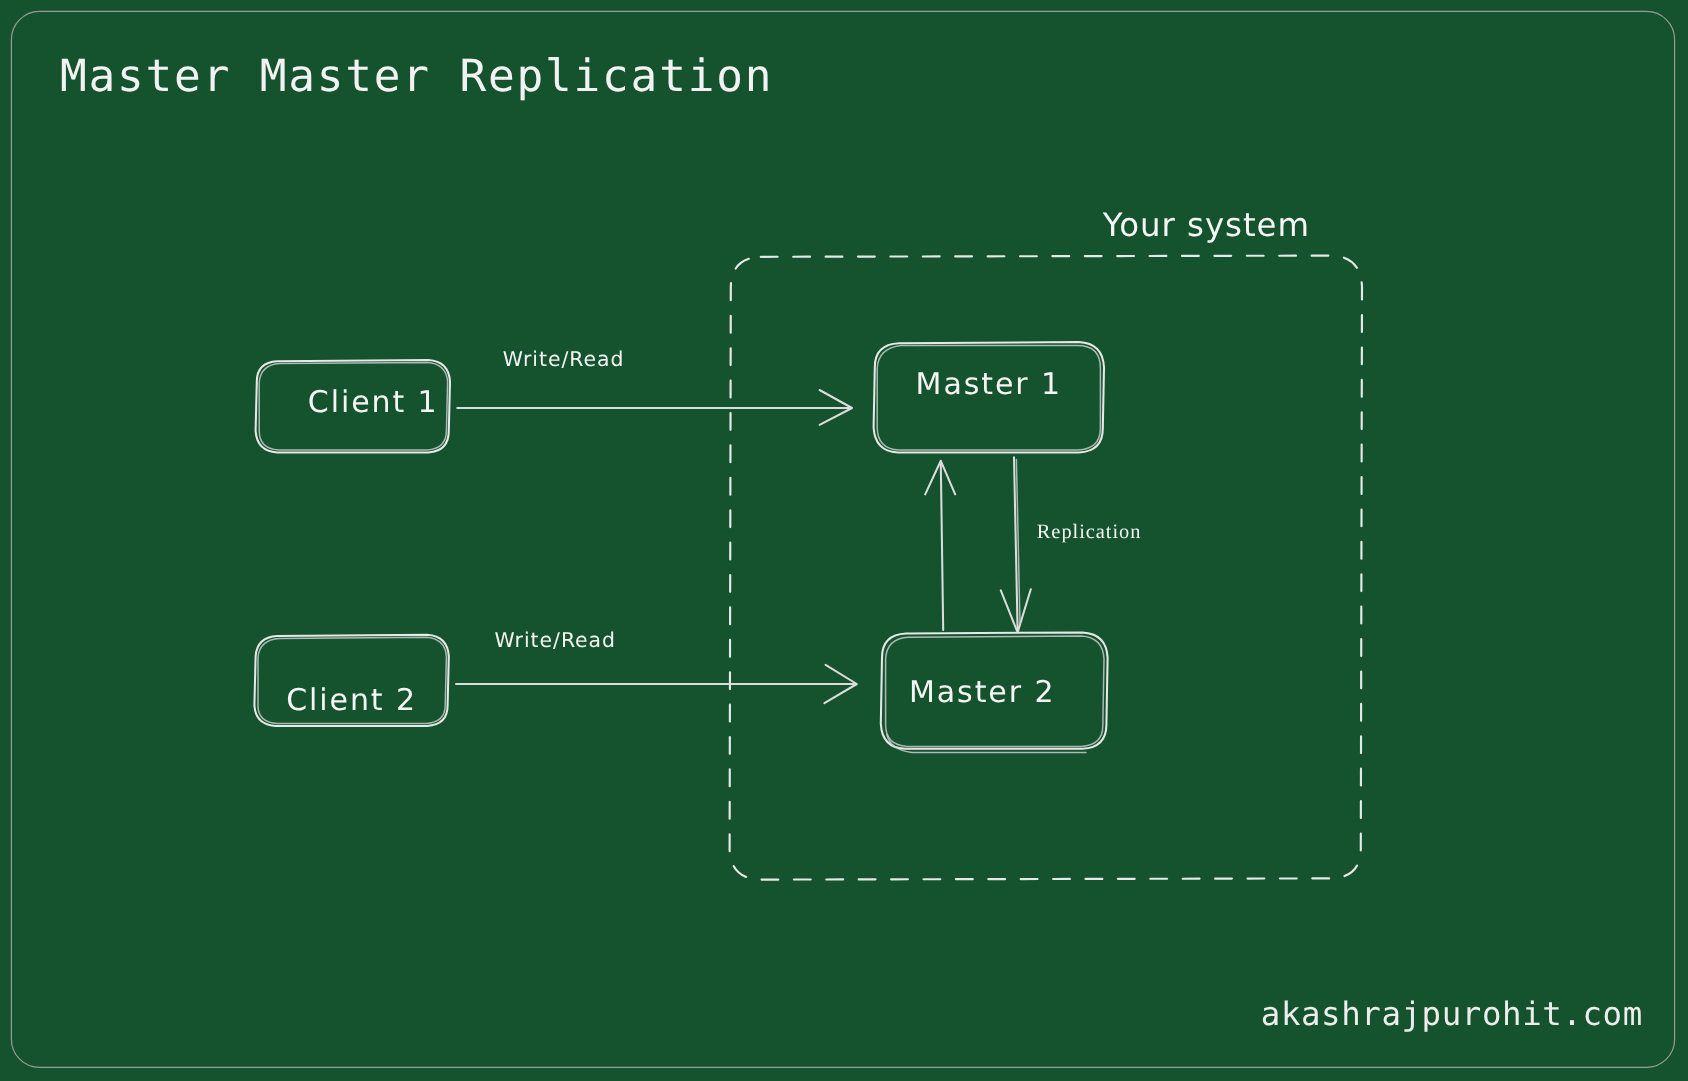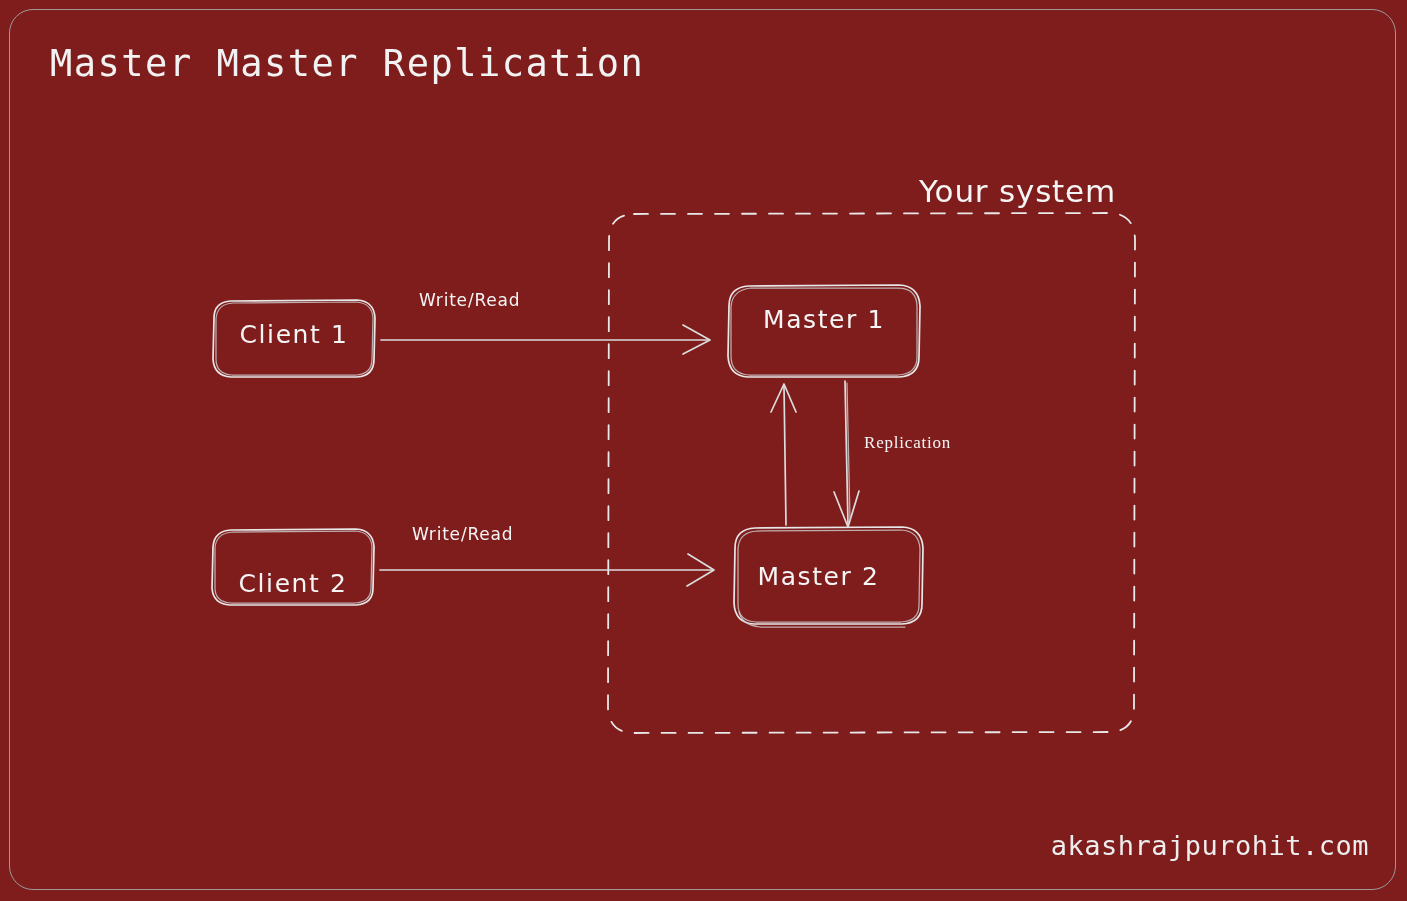--- a/index.html
+++ b/index.html
@@ -4,21 +4,21 @@
 <style>
   html, body {
     margin: 0;
     padding: 0;
     background: #0d0d0d;
   }
   #canvas {
     position: relative;
     width: 1407px;
     height: 901px;
-    background: #7f1d1d;
+    background: #14532d;
     overflow: hidden;
     font-family: "DejaVu Sans", sans-serif;
   }
   #frame {
     position: absolute;
     left: 9px;
     top: 9px;
     width: 1387px;
     height: 881px;
     border: 1.6px solid #9a9a9a;
@@ -176,31 +176,31 @@
     </g>
 
     <g>
       <path class="sk-arrow" d="M 845,381 L 848,525"></path>
       <path class="sk-arrow" d="M 834,492 L 848,527 L 859,491"></path>
       <path class="sk-stroke-2" d="M 847,383 L 850,520"></path>
     </g>
 
   </svg>
 
-  <div class="node-label hand" style="left:213px; top:300px; width:162px; height:68px;">Client 1</div>
+  <div class="node-label hand" style="left:230px; top:300px; width:162px; height:68px;">Client 1</div>
 
   <div class="node-label hand" style="left:212px; top:529px; width:162px; height:77px;margin-top:16px;">Client 2</div>
 
   <div class="node-label hand" style="left:728px; top:285px; width:192px; height:69px;">Master 1</div>
 
   <div class="node-label hand" style="left:734px; top:527px; width:169px; height:98px;">Master 2</div>
 
   <div class="edge-label hand" style="left:419px; top:290px;">Write/Read</div>
 
   <div class="edge-label hand" style="left:412px; top:524px;">Write/Read</div>
 
   <div class="edge-label hand" style="left:864px; top:433px;font-family:Liberation Serif, serif;">Replication</div>
 
-  <div class="edge-label hand" style="left:919px; top:173px; font-size:31px;">Your system</div>
+  <div class="edge-label hand" style="left:919px; top:173px; font-size:27px;">Your system</div>
 
   <div id="watermark">akashrajpurohit.com</div>
 
 </div>
 
 </body></html>

